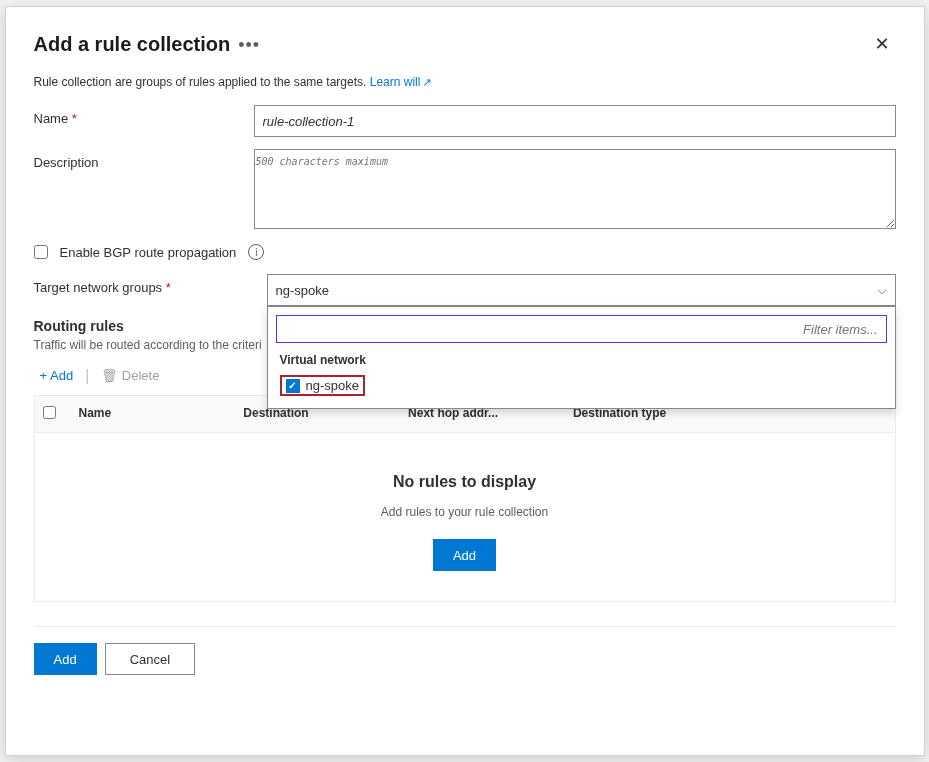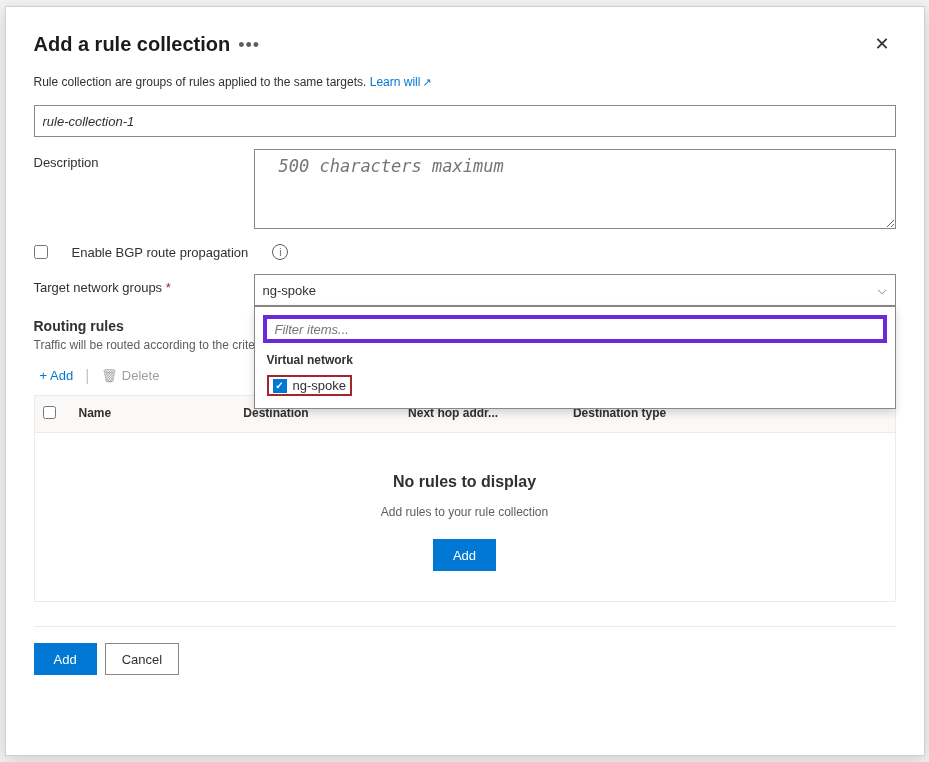--- a/index.html
+++ b/index.html
@@ -86,31 +86,31 @@
       padding: 0 8px;
       font-size: 13px;
       color: #323130;
       outline: none;
       font-style: italic;
     }
     .textarea-input {
       width: 100%;
       height: 80px;
       border: 1px solid #8a8886;
-      padding: 6px 24px;
-      font-size: 17px;
+      padding: 6px 1px;
+      font-size: 10px;
       color: #a19f9d;
       font-style: italic;
       outline: none;
       resize: vertical;
     }
     .checkbox-row {
       display: flex;
       align-items: center;
-      gap: 24px;
+      gap: 12px;
       margin-bottom: 14px;
     }
     .checkbox-row input[type="checkbox"] {
       width: 14px;
       height: 14px;
     }
     .checkbox-label {
       font-size: 13px;
       color: #323130;
     }
@@ -123,20 +123,21 @@
       border-radius: 50%;
       border: 1px solid #605e5c;
       color: #605e5c;
       font-size: 10px;
       font-style: normal;
       cursor: pointer;
     }
     .dropdown-wrapper {
       position: relative;
       flex: 1;
+      margin-left: 13px;
     }
     .dropdown-btn {
       width: 100%;
       height: 32px;
       border: 1px solid #8a8886;
       background: #fff;
       display: flex;
       align-items: center;
       justify-content: space-between;
       padding: 0 8px;
@@ -156,26 +157,27 @@
       background: #fff;
       border: 1px solid #8a8886;
       z-index: 100;
       box-shadow: 0 4px 8px rgba(0,0,0,0.15);
       padding: 8px 0 8px 0;
     }
     .filter-input {
       width: calc(100% - 16px);
       margin: 0 8px 8px 8px;
       height: 28px;
-      border: 4px solid #6d28d9;
+      border: 1px solid #6d28d9;
       padding: 0 8px;
       font-size: 13px;
       font-style: italic;
       color: #a19f9d;
       outline: none;
+      text-align: right;
     }
     .dropdown-section-label {
       font-size: 12px;
       font-weight: 600;
       color: #323130;
       padding: 2px 12px 4px 12px;
     }
     .dropdown-item {
       display: flex;
       align-items: center;
@@ -293,21 +295,21 @@
       border: none;
       padding: 6px 20px;
       font-size: 13px;
       cursor: pointer;
       height: 32px;
     }
     .footer-cancel-btn {
       background: #fff;
       color: #323130;
       border: 1px solid #8a8886;
-      padding: 6px 16px;
+      padding: 6px 24px;
       font-size: 13px;
       cursor: pointer;
       height: 32px;
     }
     .checkbox-checked {
       width: 14px;
       height: 14px;
       background: #0078d4;
       border: 1px solid #0078d4;
       display: inline-flex;
@@ -340,20 +342,24 @@
 
   <div class="info-bar">
     <span>Rule collection are groups of rules applied to the same targets.</span>
     <a href="#" class="external-link">
       <span>Learn will</span>
       <span style="font-size:11px;">↗</span>
     </a>
   </div>
 
   <div class="form-row">
+    <div class="form-label">
+      <span>Name</span>
+      <span class="required">*</span>
+    </div>
     <div class="form-control">
       <input type="text" class="text-input" value="rule-collection-1" style="">
     </div>
   </div>
 
   <div class="form-row">
     <div class="form-label">Description</div>
     <div class="form-control">
       <textarea class="textarea-input" placeholder="500 characters maximum" style=""></textarea>
     </div>

